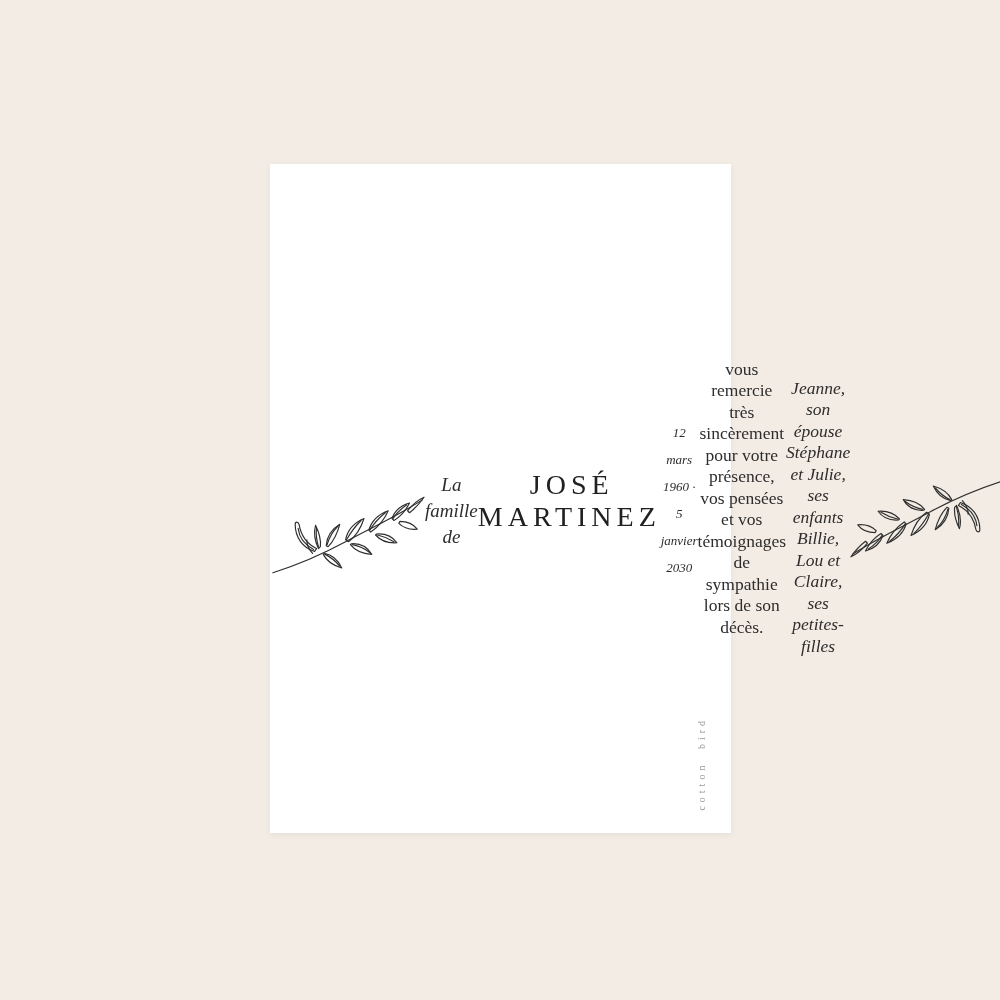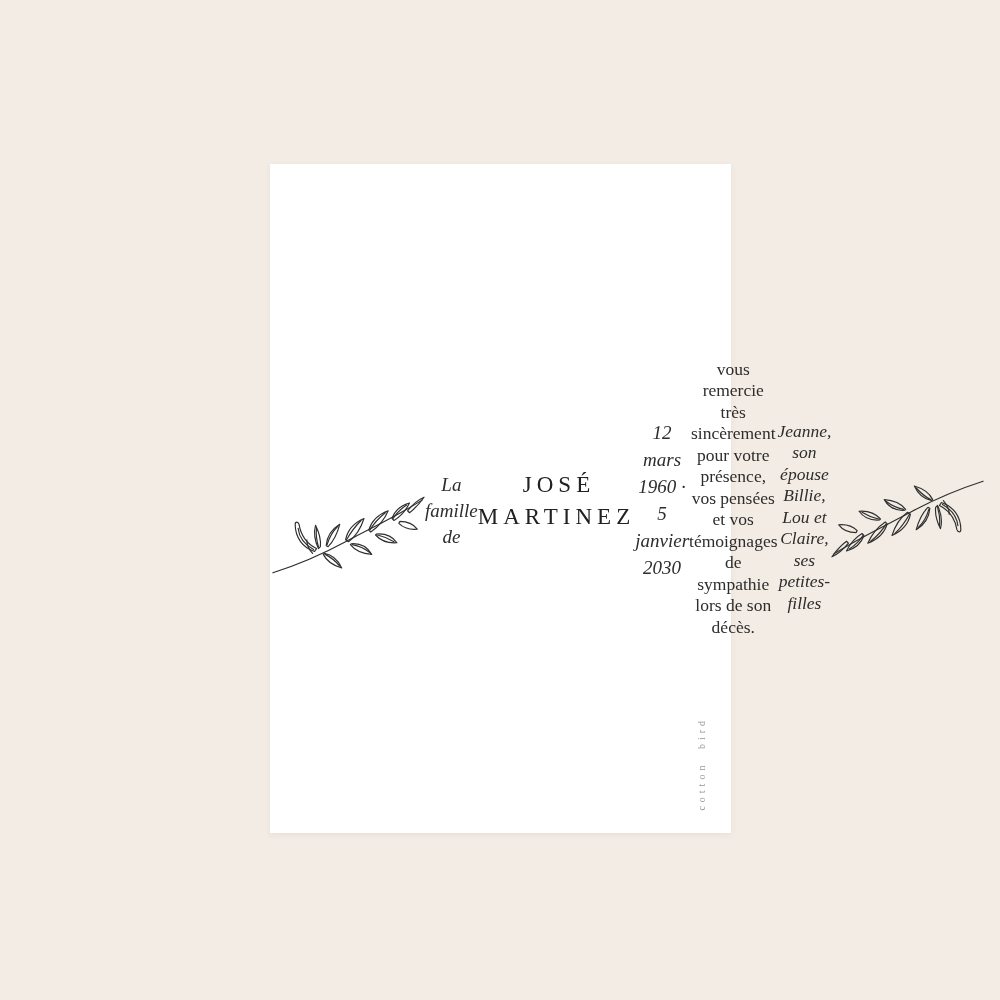--- a/index.html
+++ b/index.html
@@ -52,31 +52,31 @@
   }
   .intro {
     margin-top: 24px;
     font-style: italic;
     font-size: 19px;
     line-height: 26px;
     color: #2e2d2c;
   }
   .deceased-name {
     margin-top: 4px;
-    font-size: 23px;
+    font-size: 28px;
     line-height: 32px;
     letter-spacing: 5px;
     text-indent: 5px; 
     color: #222120;
     font-weight: 400;
   }
   .dates {
     margin-top: 3px;
     font-style: italic;
-    font-size: 19px;
+    font-size: 13px;
     line-height: 27px;
   }
   .message {
     font-size: 17.5px;
     line-height: 21.5px;
   }
   .family {
     margin-top: 38px;
     font-style: italic;
     font-size: 17.5px;
@@ -148,20 +148,21 @@
 
     <div class="message">
       <div>vous remercie très sincèrement</div>
       <div>pour votre présence,</div>
       <div>vos pensées et vos témoignages de sympathie</div>
       <div>lors de son décès.</div>
     </div>
 
     <div class="family">
       <div>Jeanne, son épouse</div>
+      <div>Stéphane et Julie, ses enfants</div>
       <div>Billie, Lou et Claire, ses petites-filles</div>
     </div>
 
     <div class="branch branch-bottom">
       <svg viewBox="0 0 160 86" fill="none" stroke="#2f2f2f" stroke-width="1.2" stroke-linecap="round" stroke-linejoin="round" aria-hidden="true">
         <path d="M 3,82 C 28,74 52,64 78,50 C 104,36 130,24 157,7"></path>
         <path d="M 44,62 C 40,58 38,52 38,48"></path>
         <path d="M 46,60 C 34,56 26,46 26,32 C 26,29 29,29 30,32 C 32,44 38,52 48,57 Z"></path>
         <path d="M 45,58 C 36,53 30,45 29,36"></path>
         <path d="M 50,57 Q 44,44 47,33 Q 53,45 52,55 Z"></path>

